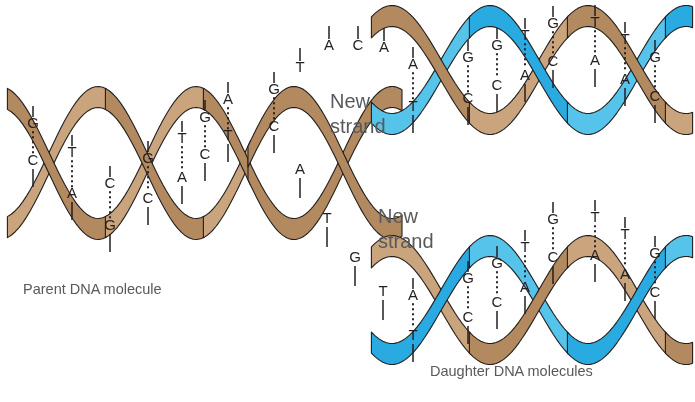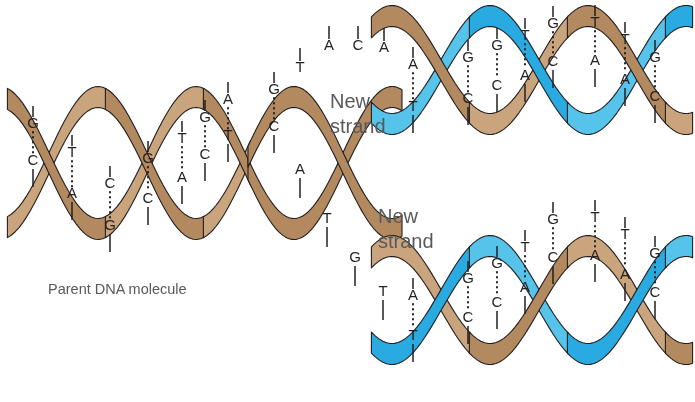--- a/index.html
+++ b/index.html
@@ -19,21 +19,21 @@
     white-space:nowrap;
   }
   .newstrand{
     position:absolute;
     font-family:"Liberation Sans", sans-serif;
     font-size:20px;
     color:#58595b;
     line-height:1.25;
     white-space:nowrap;
   }
-  #cap-parent{left:48px;top:281px;}
+  #cap-parent{left:23px;top:281px;}
   #cap-daughter{left:430px;top:363px;}
   #ns-top{left:330px;top:89px;}
   #ns-bottom{left:378px;top:204px;}
 </style>
 </head>
 <body>
 
 <div id="stage">
 
   <svg id="dna-svg" viewBox="0 0 695 402">
@@ -208,20 +208,21 @@
         <line x1="655" y1="236" x2="655" y2="247" stroke="#231f20" stroke-width="1.5"></line>
         <text x="655" y="258" text-anchor="middle" font-family="&quot;Liberation Sans&quot;, sans-serif" font-size="15px" fill="#231f20">G</text>
         <line x1="655" y1="262" x2="655" y2="286" stroke="#231f20" stroke-width="2" stroke-linecap="round" stroke-dasharray="0.5 4.5"></line>
         <text x="655" y="297" text-anchor="middle" font-family="&quot;Liberation Sans&quot;, sans-serif" font-size="15px" fill="#231f20">C</text>
         <line x1="655" y1="301" x2="655" y2="319" stroke="#231f20" stroke-width="1.5"></line>
       </g>
   </svg>
 
   <div class="caption" id="cap-parent">Parent DNA molecule</div>
 
+  <div class="caption" id="cap-daughter">Daughter DNA molecules</div>
 
   <div class="newstrand" id="ns-top">
     <div>New</div>
     <div>strand</div>
   </div>
 
   <div class="newstrand" id="ns-bottom">
     <div>New</div>
     <div>strand</div>
   </div>

